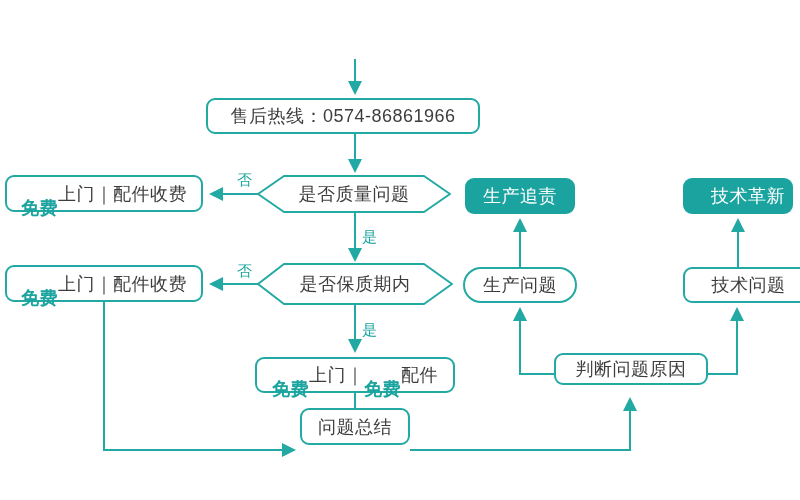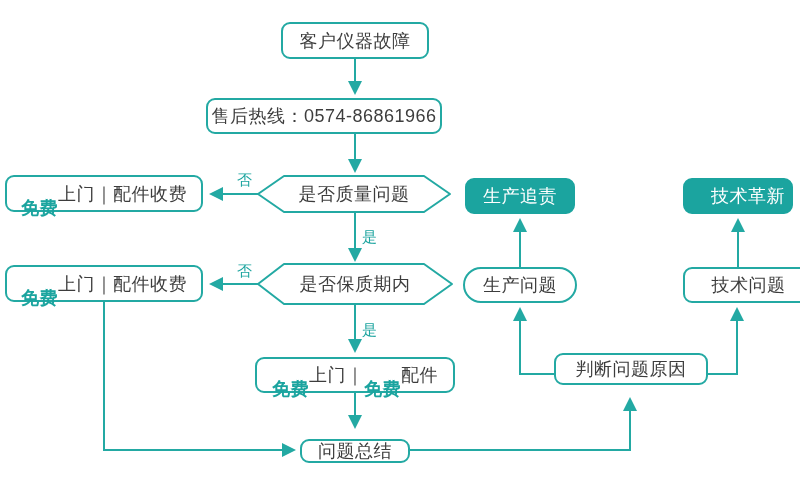--- a/index.html
+++ b/index.html
@@ -48,25 +48,22 @@
     <path class="edge" marker-end="url(#arw)" d="M355 304 L355 351"></path>
     <path class="edge" marker-end="url(#arw)" d="M355 392 L355 427"></path>
     <path class="edge" marker-end="url(#arw)" d="M104 302 L104 450 L294 450"></path>
     <path class="edge" marker-end="url(#arw)" d="M410 450 L630 450 L630 399"></path>
     <path class="edge" marker-end="url(#arw)" d="M554 374 L520 374 L520 309"></path>
     <path class="edge" marker-end="url(#arw)" d="M708 374 L737 374 L737 309"></path>
     <path class="edge" marker-end="url(#arw)" d="M520 267 L520 220"></path>
     <path class="edge" marker-end="url(#arw)" d="M738 267 L738 220"></path>
   </svg>
 
-  <div class="node" style="left:281px;top:22px;width:148px;height:37px;">
-    <span>客户仪器故障</span>
-  </div>
 
-  <div class="node" style="left:206px;top:98px;width:236px;height:36px;justify-content:center;">
+  <div class="node" style="left:206px;top:98px;width:274px;height:36px;justify-content:center;">
     <span>售后热线：0574-86861966</span>
   </div>
 
   <div class="node" style="left:5px;top:175px;width:198px;height:37px;">
     <span class="accent">免费</span>
       <span>上门｜配件收费</span>
   </div>
 
   <div class="node" style="left:5px;top:265px;width:198px;height:37px;">
     <span class="accent">免费</span>
@@ -89,21 +86,21 @@
     <span>技术问题</span>
   </div>
 
   <div class="node" style="left:255px;top:357px;width:200px;height:36px;">
     <span class="accent">免费</span>
       <span>上门｜</span>
       <span class="accent">免费</span>
       <span>配件</span>
   </div>
 
-  <div class="node" style="left:300px;top:439px;width:110px;height:24px;">
+  <div class="node" style="left:300px;top:408px;width:110px;height:37px;">
     <span>问题总结</span>
   </div>
 
   <div class="node" style="left:554px;top:353px;width:154px;height:32px;">
     <span>判断问题原因</span>
   </div>
 
   <div class="hex-label" style="left:258px;top:176px;width:192px;height:36px;">
     <span>是否质量问题</span>
   </div>

